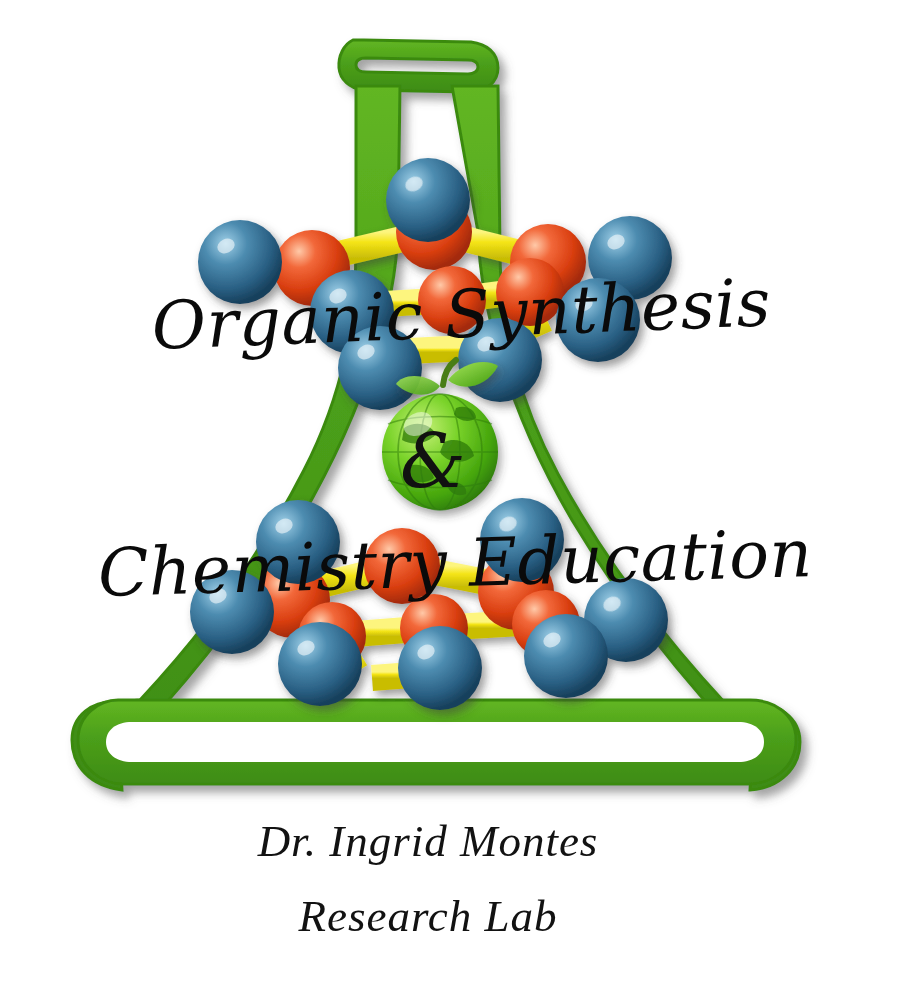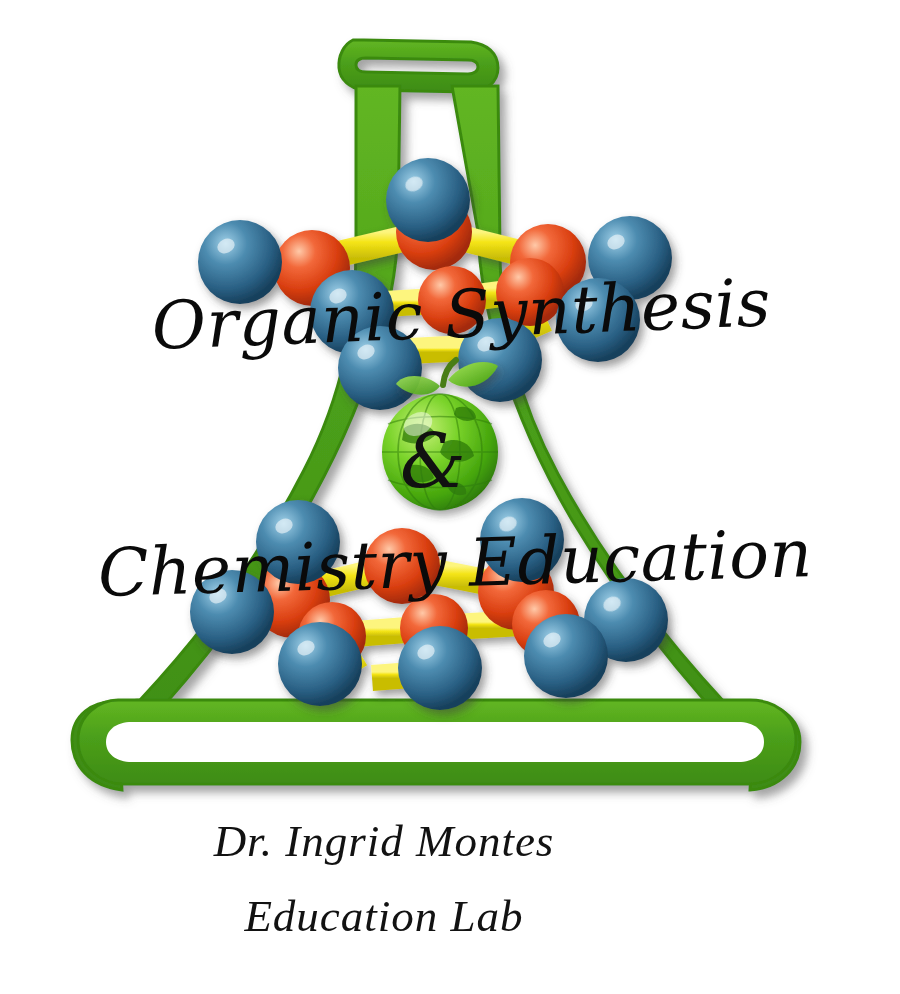--- a/index.html
+++ b/index.html
@@ -61,20 +61,21 @@
   }
   .credit-text {
     position: absolute;
     width: 768px;
     text-align: center;
     font-family: "Liberation Serif", serif;
     font-style: italic;
     color: #121212;
     font-size: 45px;
     letter-spacing: 1px;
+    margin-left: 44px;
   }
   #credit-line1 { top: 815px; }
   #credit-line2 { top: 890px; }
 </style>
 </head>
 <body>
 
 <div id="logo-root">
 
   <svg class="layer" viewBox="0 0 900 994" xmlns="http://www.w3.org/2000/svg">
@@ -278,15 +279,15 @@
   </svg>
 
   <div class="script-text" id="title-line1">Organic Synthesis</div>
 
   <div class="script-text" id="ampersand">&amp;</div>
 
   <div class="script-text" id="title-line2">Chemistry Education</div>
 
   <div class="credit-text" id="credit-line1">Dr. Ingrid Montes</div>
 
-  <div class="credit-text" id="credit-line2">Education Lab</div>
+  <div class="credit-text" id="credit-line2">Research Lab</div>
 
 </div>
 
 </body></html>

